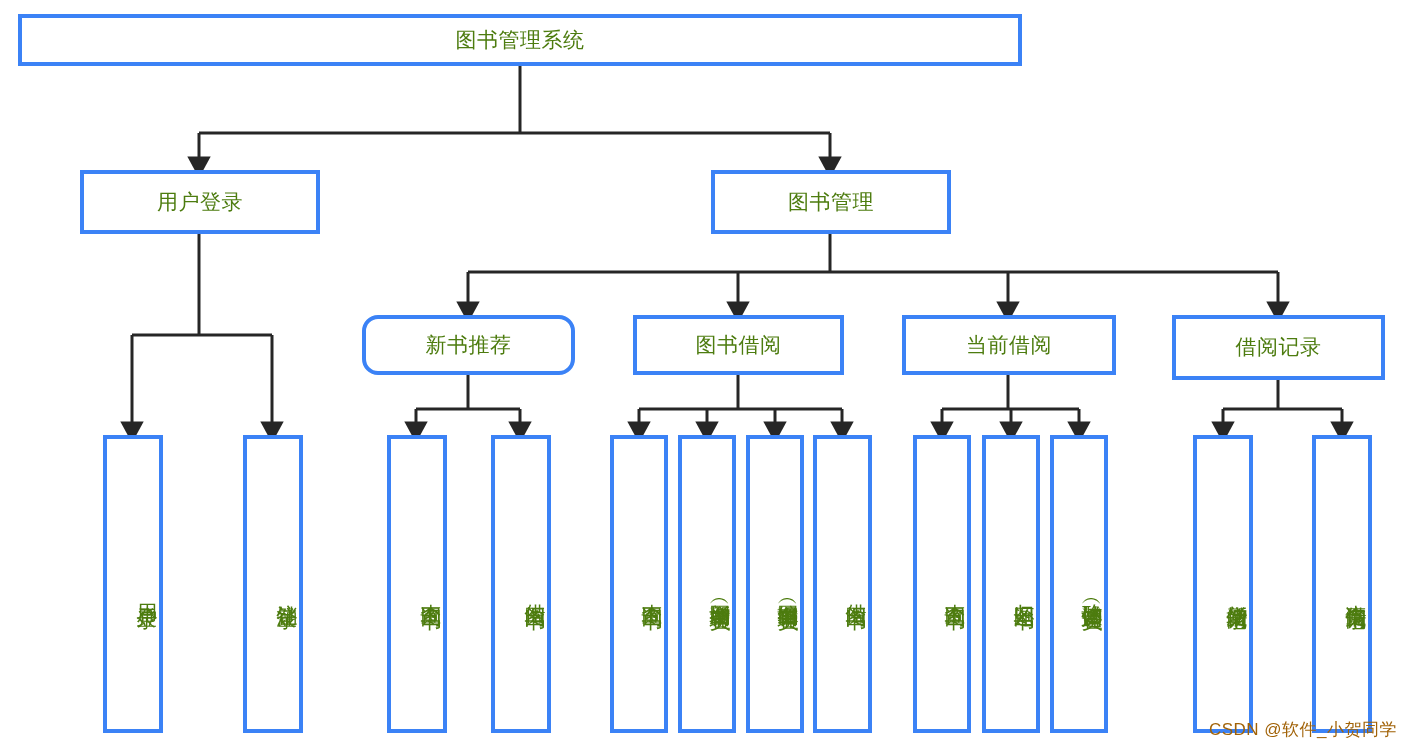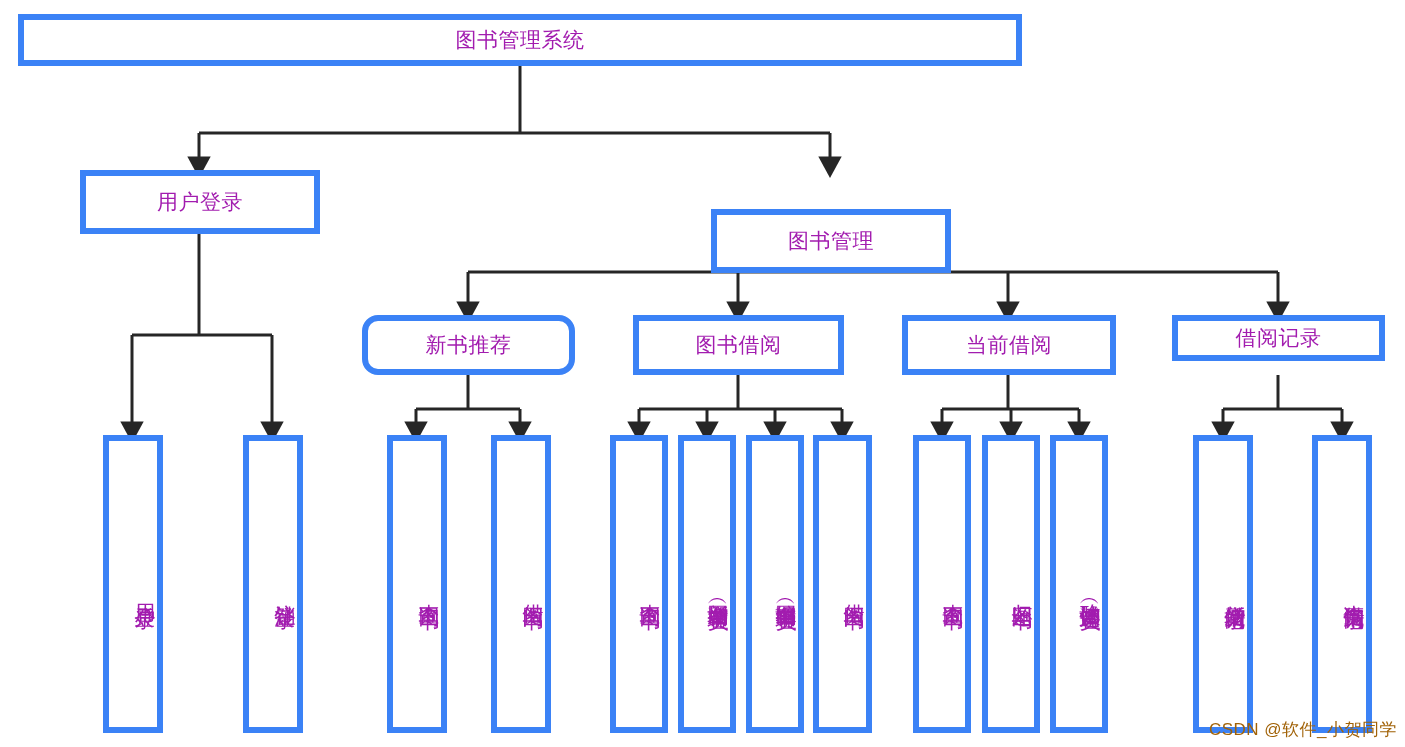--- a/index.html
+++ b/index.html
@@ -20,23 +20,23 @@
   #edges {
     position: absolute;
     left: 0;
     top: 0;
     width: 1405px;
     height: 747px;
   }
   .node {
     position: absolute;
     box-sizing: border-box;
-    border: 6px solid #3b82f6;
+    border: 4px solid #3b82f6;
     background: #ffffff;
-    color: #a21caf;
+    color: #4d7c0f;
     display: flex;
     align-items: center;
     justify-content: center;
     text-align: center;
     line-height: 1.18;
   }
   .node.horiz {
     font-size: 21px;
     letter-spacing: 0.5px;
   }
@@ -114,26 +114,26 @@
       <path d="M1278,375 L1278,409"></path>
       <path d="M1223,409 L1342,409"></path>
       <path d="M1223,409 L1223,431" marker-end="url(#arrow)"></path>
       <path d="M1342,409 L1342,431" marker-end="url(#arrow)"></path>
     </g>
   </svg>
 
   <div class="node horiz" style="left:18px; top:14px; width:1004px; height:52px;">图书管理系统</div>
 
   <div class="node horiz" style="left:80px; top:170px; width:240px; height:64px;">用户登录</div>
-  <div class="node horiz" style="left:711px; top:170px; width:240px; height:64px;margin-top:39px;">图书管理</div>
+  <div class="node horiz" style="left:711px; top:170px; width:240px; height:64px;">图书管理</div>
 
   <div class="node horiz" style="left:362px; top:315px; width:213px; height:60px;border-radius:16px;">新书推荐</div>
   <div class="node horiz" style="left:902px; top:315px; width:214px; height:60px;">当前借阅</div>
   <div class="node horiz" style="left:633px; top:315px; width:211px; height:60px;">图书借阅</div>
-  <div class="node horiz" style="left:1172px; top:315px; width:213px; height:46px;">借阅记录</div>
+  <div class="node horiz" style="left:1172px; top:315px; width:213px; height:65px;">借阅记录</div>
 
   <div class="node vert" style="left:103px; top:435px; width:60px; height:298px;">用户登录</div>
   <div class="node vert" style="left:243px; top:435px; width:60px; height:298px;">注销登录</div>
 
   <div class="node vert" style="left:387px; top:435px; width:60px; height:298px;">查询图书</div>
   <div class="node vert" style="left:491px; top:435px; width:60px; height:298px;">借阅图书</div>
 
   <div class="node vert" style="left:610px; top:435px; width:58px; height:298px;">查询图书</div>
   <div class="node vert tall-text" style="left:678px; top:435px; width:58px; height:298px;">新增图书（管理员）</div>
   <div class="node vert tall-text" style="left:746px; top:435px; width:58px; height:298px;">编辑图书（管理员）</div>

